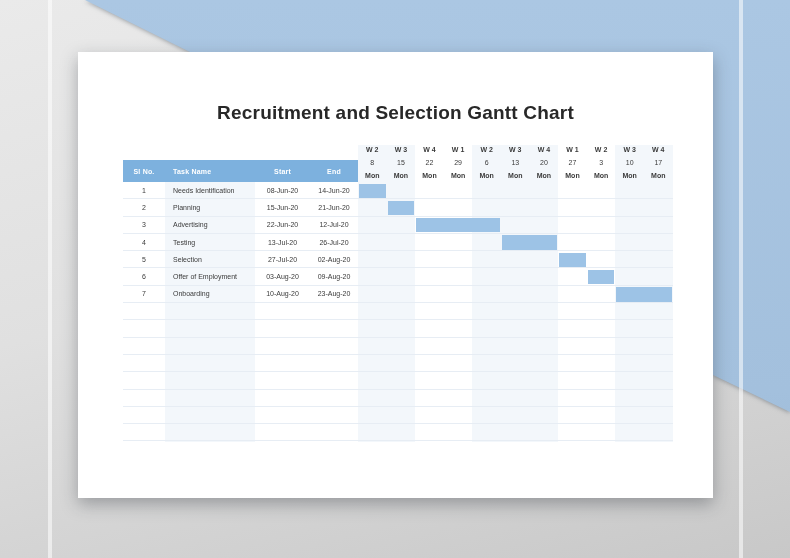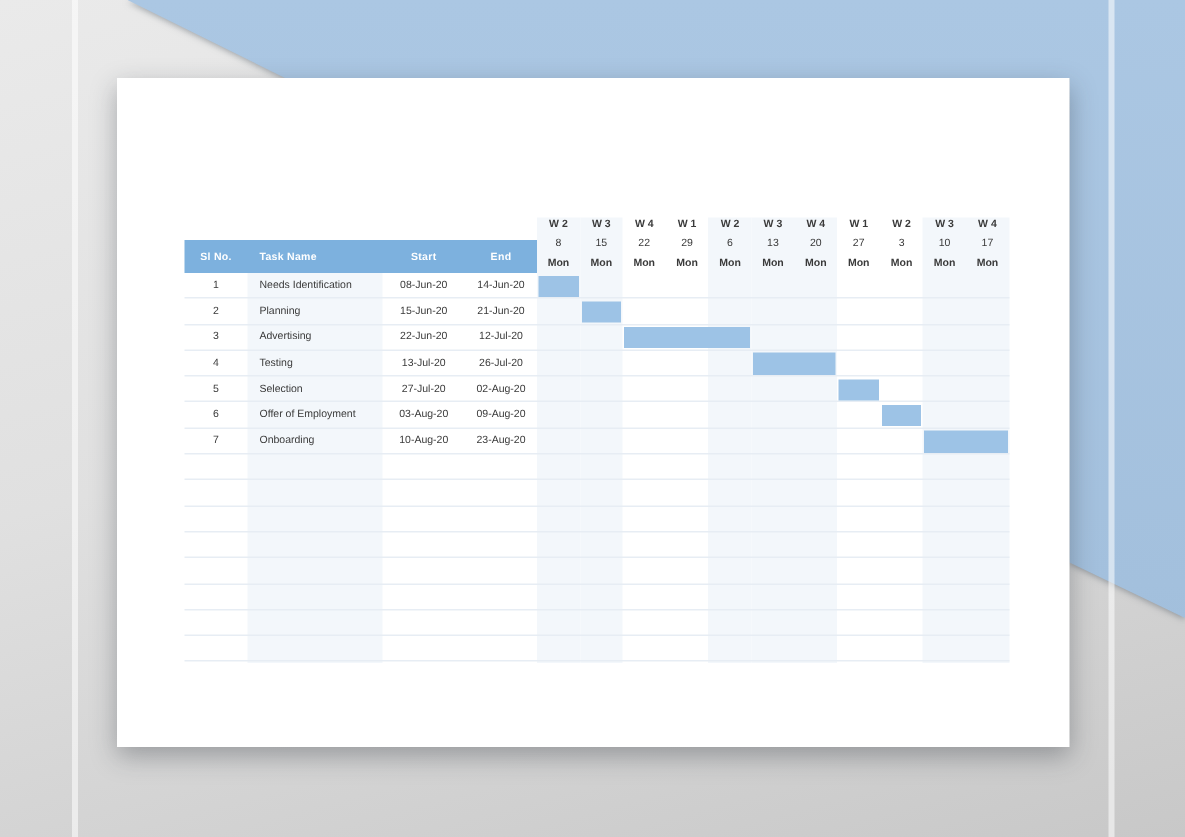--- a/index.html
+++ b/index.html
@@ -52,20 +52,21 @@
 </head>
 <body>
 
 <div class="blue-wrap">
   <div class="blue-shape"></div>
 </div>
 <div class="guide left"></div>
 <div class="guide right"></div>
 
 <div class="page">
+  <div class="title">Recruitment and Selection Gantt Chart</div>
 
   <div class="chart">
     <div class="shades">
         <div class="shade" style="left: 42px; top: 37px; width: 90px; height: 259.5px; background: rgb(243, 247, 251);"></div>
         <div class="shade" style="left: 235px; top: 0px; width: 28.6px; height: 296.5px; background: rgb(243, 247, 251);"></div>
         <div class="shade" style="left: 263.6px; top: 0px; width: 28.6px; height: 296.5px; background: rgb(243, 247, 251);"></div>
         <div class="shade" style="left: 349.4px; top: 0px; width: 28.6px; height: 296.5px; background: rgb(243, 247, 251);"></div>
         <div class="shade" style="left: 378px; top: 0px; width: 28.6px; height: 296.5px; background: rgb(243, 247, 251);"></div>
         <div class="shade" style="left: 406.6px; top: 0px; width: 28.6px; height: 296.5px; background: rgb(243, 247, 251);"></div>
         <div class="shade" style="left: 492.4px; top: 0px; width: 28.6px; height: 296.5px; background: rgb(243, 247, 251);"></div>

